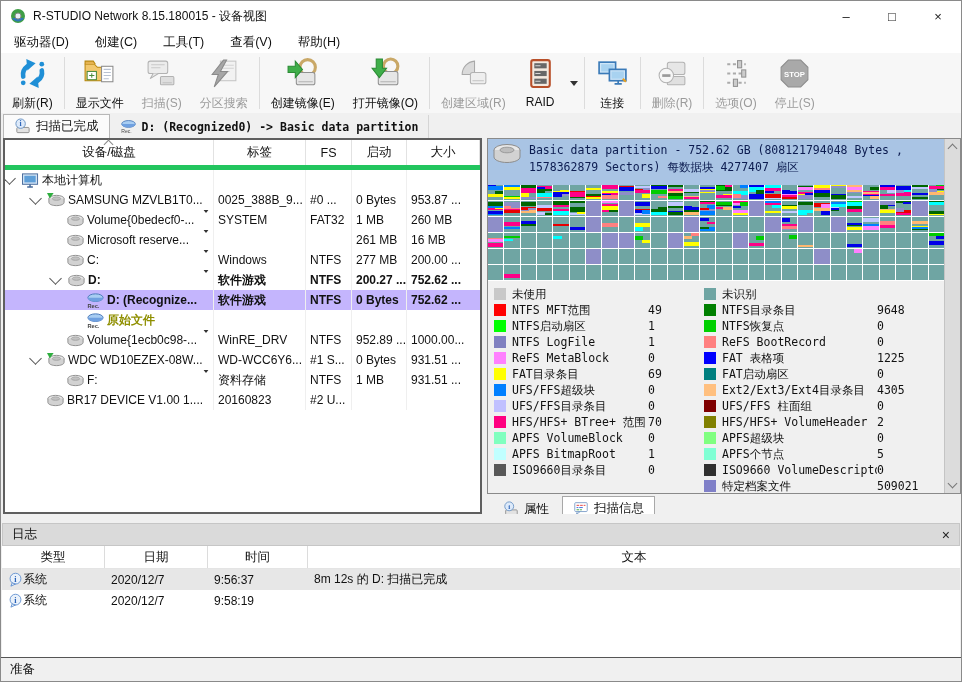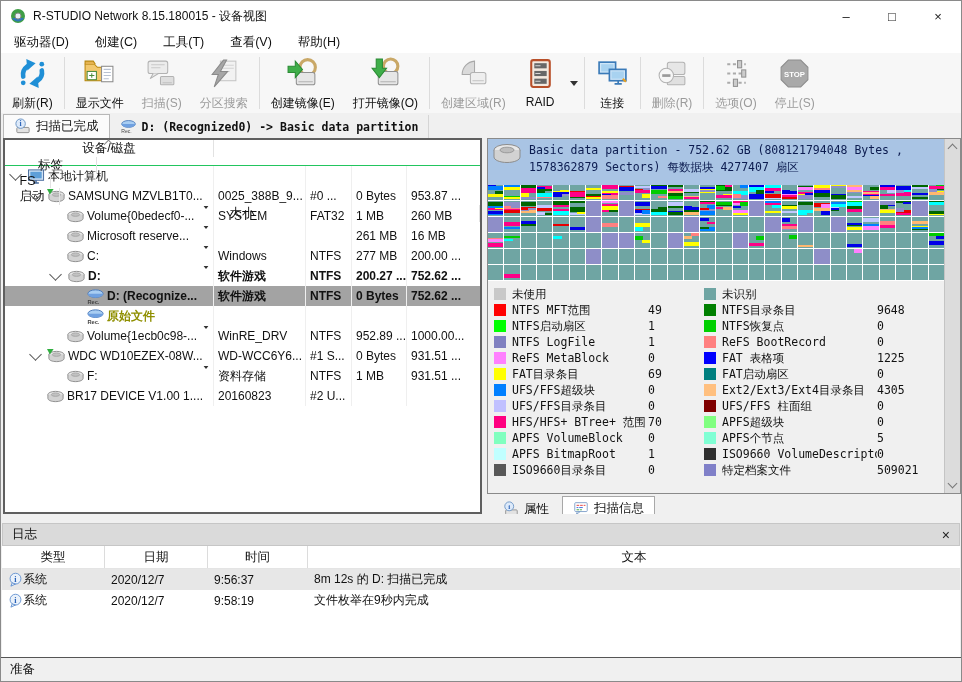--- a/index.html
+++ b/index.html
@@ -22,34 +22,34 @@
   .tb-sep{width:1px;background:#dcdcdc;margin:4px 2px;}
   .tb-drop{display:flex;align-items:center;padding:0 4px;}
   .tri{width:0;height:0;border-left:4px solid transparent;border-right:4px solid transparent;border-top:5px solid #333;}
   
   .tabbar{position:absolute;top:112px;left:0;right:0;height:25px;background:#f0f0f0;display:flex;align-items:flex-end;padding-left:2px;}
   .tab{display:flex;align-items:center;gap:5px;height:23px;padding:0 10px;font-size:12.5px;color:#111;background:#f0f0f0;border-right:1px solid #d5d5d5;}
   .tab.active{background:#fbfbfb;border:1px solid #b8b8b8;border-bottom:none;}
   .tab .mono{font-family:"DejaVu Sans Mono","DejaVu Sans",monospace;font-weight:bold;font-size:11.5px;}
   
   .main-left{position:absolute;top:137px;left:2px;width:479px;height:376px;background:#fff;border:2px solid #5f5f5f;box-sizing:border-box;}
-  .tree-header{display:flex;height:25px;border-bottom:1px solid #22c55e;font-size:12.5px;flex-direction:column;}
+  .tree-header{display:flex;height:25px;border-bottom:5px solid #22c55e;font-size:12.5px;}
   .th-cell{display:flex;align-items:center;justify-content:center;border-right:1px solid #e2e2e2;position:relative;color:#111;}
   .sort-caret{position:absolute;top:1px;left:50%;margin-left:-4px;width:6px;height:6px;border-left:1.4px solid #888;border-top:1.4px solid #888;transform:rotate(45deg);}
   .c0{width:209px;box-sizing:border-box;}
   .c1{width:92px;box-sizing:border-box;}
   .c2{width:46px;box-sizing:border-box;}
   .c3{width:55px;box-sizing:border-box;}
   .c4{flex:1;box-sizing:border-box;text-align:right;}
   .trow{display:flex;height:20px;align-items:center;font-size:12px;color:#111;}
   .trow .cell{height:100%;display:flex;align-items:center;overflow:hidden;white-space:nowrap;border-right:1px solid #efefef;}
   .trow .cell.c4{border-right:none;}
   .trow .cell.v{padding-left:4px;}
   .trow.bold{font-weight:bold;}
-  .trow.selected{background:#a3a3a3;}
+  .trow.selected{background:#c4b5fd;}
   .chev{width:8px;height:8px;border-right:1.7px solid #555;border-bottom:1.7px solid #555;transform:rotate(45deg);margin:-4px 7px 0 0;flex:none;}
   .chev-sp{width:15px;flex:none;}
   .t-icon{width:21px;flex:none;display:flex;align-items:center;}
   .t-icon svg{width:19px;height:17px;}
   .name-txt{overflow:hidden;text-overflow:clip;white-space:nowrap;}
   .drop{margin-left:auto;padding-right:3px;}
   
   .main-right{position:absolute;top:137px;left:486px;width:474px;height:382px;}
   .scan-box{position:absolute;top:0;left:0;right:0;height:356px;border:1px solid #8a8a8a;background:#f0f0f0;box-sizing:border-box;}
   .scan-header{position:absolute;top:0;left:0;right:16px;height:46px;background:#a9c4e4;display:flex;gap:7px;padding:3px 2px 0 4px;box-sizing:border-box;}
@@ -284,21 +284,21 @@
         </div>
         <div class="th-cell c3">
           <span>启动</span>
         </div>
         <div class="th-cell c4">
           <span>大小</span>
         </div>
       </div>
     <div id="tree-rows">
         <div class="trow">
-          <div class="cell c0" style="padding-left: 6px;">
+          <div class="cell c0" style="">
             <span class="chev"></span>
             <span class="t-icon">
               <svg viewBox="0 0 20 18">
                 <rect x="1.5" y="2" width="16" height="11" fill="#cfe2f4" stroke="#46699a"></rect>
                 <rect x="3.5" y="4" width="12" height="7" fill="#5e9fd8"></rect>
                 <path d="M6.5 16h6M9.5 13v3" stroke="#46699a" stroke-width="1.6" fill="none"></path>
               </svg>
             </span>
             <span class="name-txt">本地计算机</span>
           </div>
@@ -1193,20 +1193,25 @@
               <span class="sw" style="background: rgb(255, 192, 128);"></span>
               <span class="llabel">Ext2/Ext3/Ext4目录条目</span>
               <span class="lcount">4305</span>
             </div>
             <div class="lrow">
               <span class="sw" style="background: rgb(128, 0, 0);"></span>
               <span class="llabel">UFS/FFS 柱面组</span>
               <span class="lcount">0</span>
             </div>
             <div class="lrow">
+              <span class="sw" style="background: rgb(128, 128, 0);"></span>
+              <span class="llabel">HFS/HFS+ VolumeHeader</span>
+              <span class="lcount">2</span>
+            </div>
+            <div class="lrow">
               <span class="sw" style="background: rgb(128, 255, 128);"></span>
               <span class="llabel">APFS超级块</span>
               <span class="lcount">0</span>
             </div>
             <div class="lrow">
               <span class="sw" style="background: rgb(128, 255, 212);"></span>
               <span class="llabel">APFS个节点</span>
               <span class="lcount">5</span>
             </div>
             <div class="lrow">
@@ -1298,21 +1303,20 @@
                 <svg viewBox="0 0 18 18">
                   <circle cx="9" cy="8" r="6.5" fill="#eaf2fb" stroke="#5588cc"></circle>
                   <text x="9" y="11.5" font-size="10" fill="#2a62b8" text-anchor="middle" font-weight="bold" font-family="serif">i</text>
                   <path d="M5 13l-1.5 4L9 14.4z" fill="#eaf2fb" stroke="#5588cc"></path>
                 </svg>
               </span>
               <span>系统</span>
             </div>
             <div class="lc lw1">2020/12/7</div>
             <div class="lc lw2">9:58:19</div>
-            <div class="lc lw3">文件枚举在9秒内完成</div>
           </div>
         </div>
     </div>
   </div>
 
   <div class="statusbar">
     <span>准备</span>
   </div>
 
 </div>

